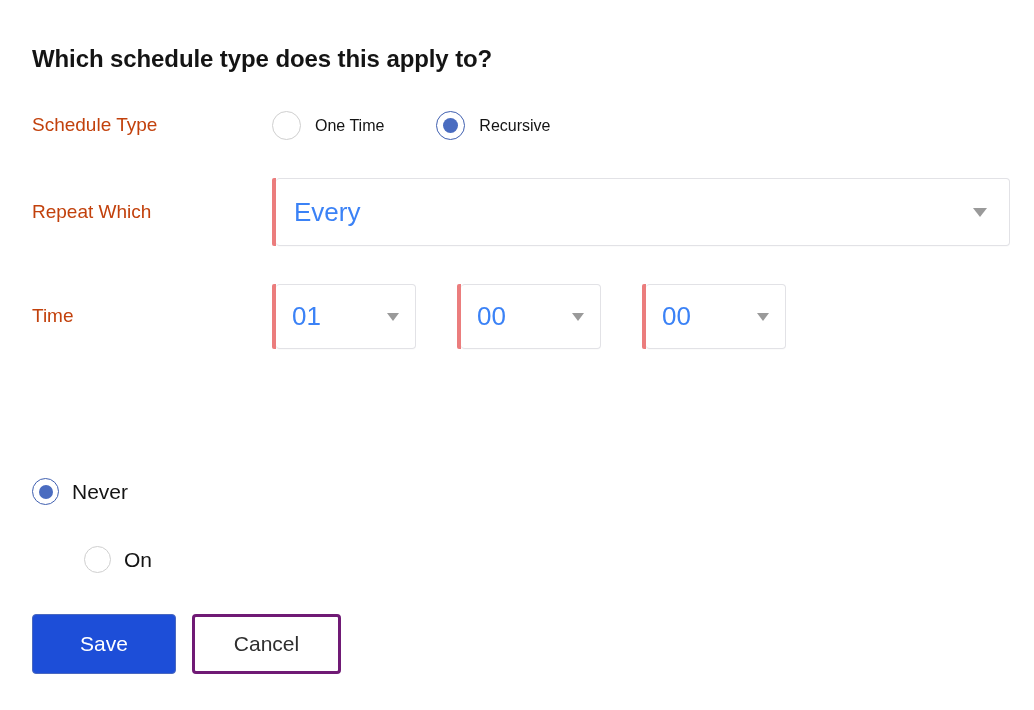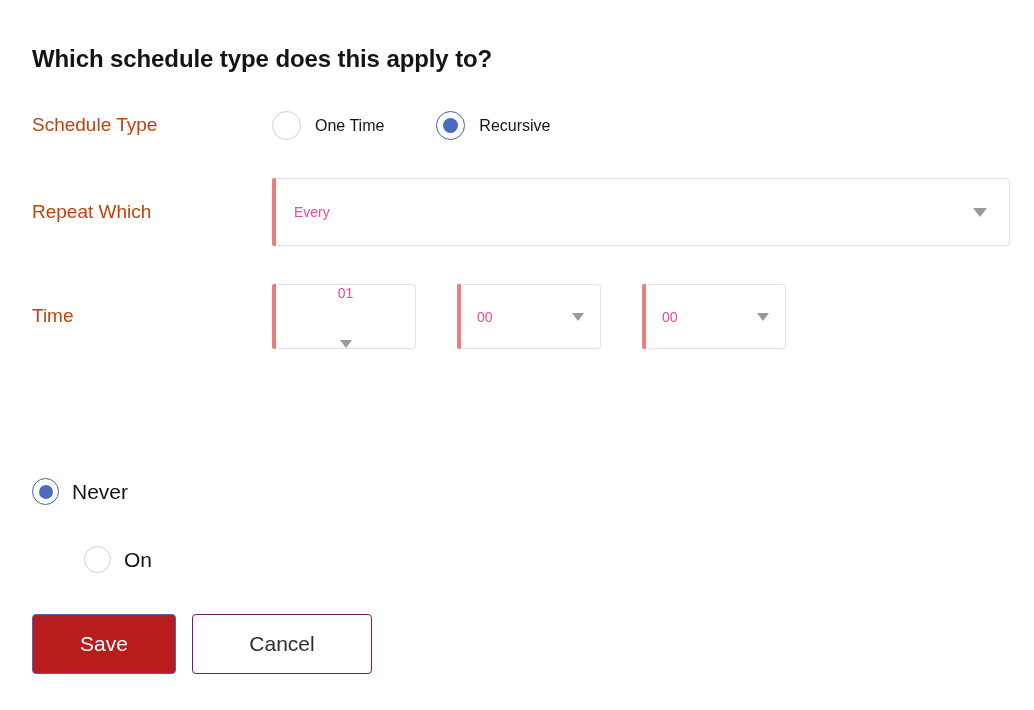--- a/index.html
+++ b/index.html
@@ -136,22 +136,22 @@
     content: "";
     position: absolute;
     left: -4px;
     top: -1px;
     bottom: -1px;
     width: 4px;
     background: #eb7d7d;
     border-radius: 2px 0 0 2px;
   }
   .select-value {
-    font-size: 14px;
-    color: #ec4899;
+    font-size: 26px;
+    color: #3b82f6;
     white-space: nowrap;
     overflow: hidden;
     flex: 1 1 auto;
   }
   .caret {
     width: 0;
     height: 0;
     border-left: 7px solid transparent;
     border-right: 7px solid transparent;
     border-top: 9px solid #9a9a9a;
@@ -168,21 +168,21 @@
   }
   #select-repeat-type .select-value { padding-left: 0; }
 
   
   .select-time {
     top: 284px;
     width: 140px;
     height: 65px;
     padding: 0 16px 0 16px;
   }
-  #select-time-hour   { left: 276px; flex-direction: column; }
+  #select-time-hour   { left: 276px; }
   #select-time-minute { left: 461px; }
   #select-time-second { left: 646px; }
   .select-time .caret {
     border-left-width: 6px;
     border-right-width: 6px;
     border-top-width: 8px;
   }
 
   
   .btn {
@@ -195,31 +195,31 @@
     align-items: center;
     justify-content: center;
     cursor: pointer;
     padding: 0 20px;
     border: 1px solid transparent;
   }
   #btn-save {
     left: 32px;
     top: 614px;
     width: 144px;
-    background: #b91c1c;
+    background: #1d4ed8;
     color: #ffffff;
     border-color: #4a68bf;
   }
   #btn-cancel {
     left: 192px;
     top: 614px;
-    width: 180px;
+    width: 149px;
     background: #ffffff;
     color: #2f2f2f;
-    border: 1px solid #701a75;
+    border: 3px solid #701a75;
   }
 </style>
 </head>
 <body>
 
 <div class="form-root">
 
   <div class="section-heading" id="heading-schedule">Which schedule type does this apply to?</div>
 
   <div class="field-label" id="label-schedule-type">Schedule Type</div>

